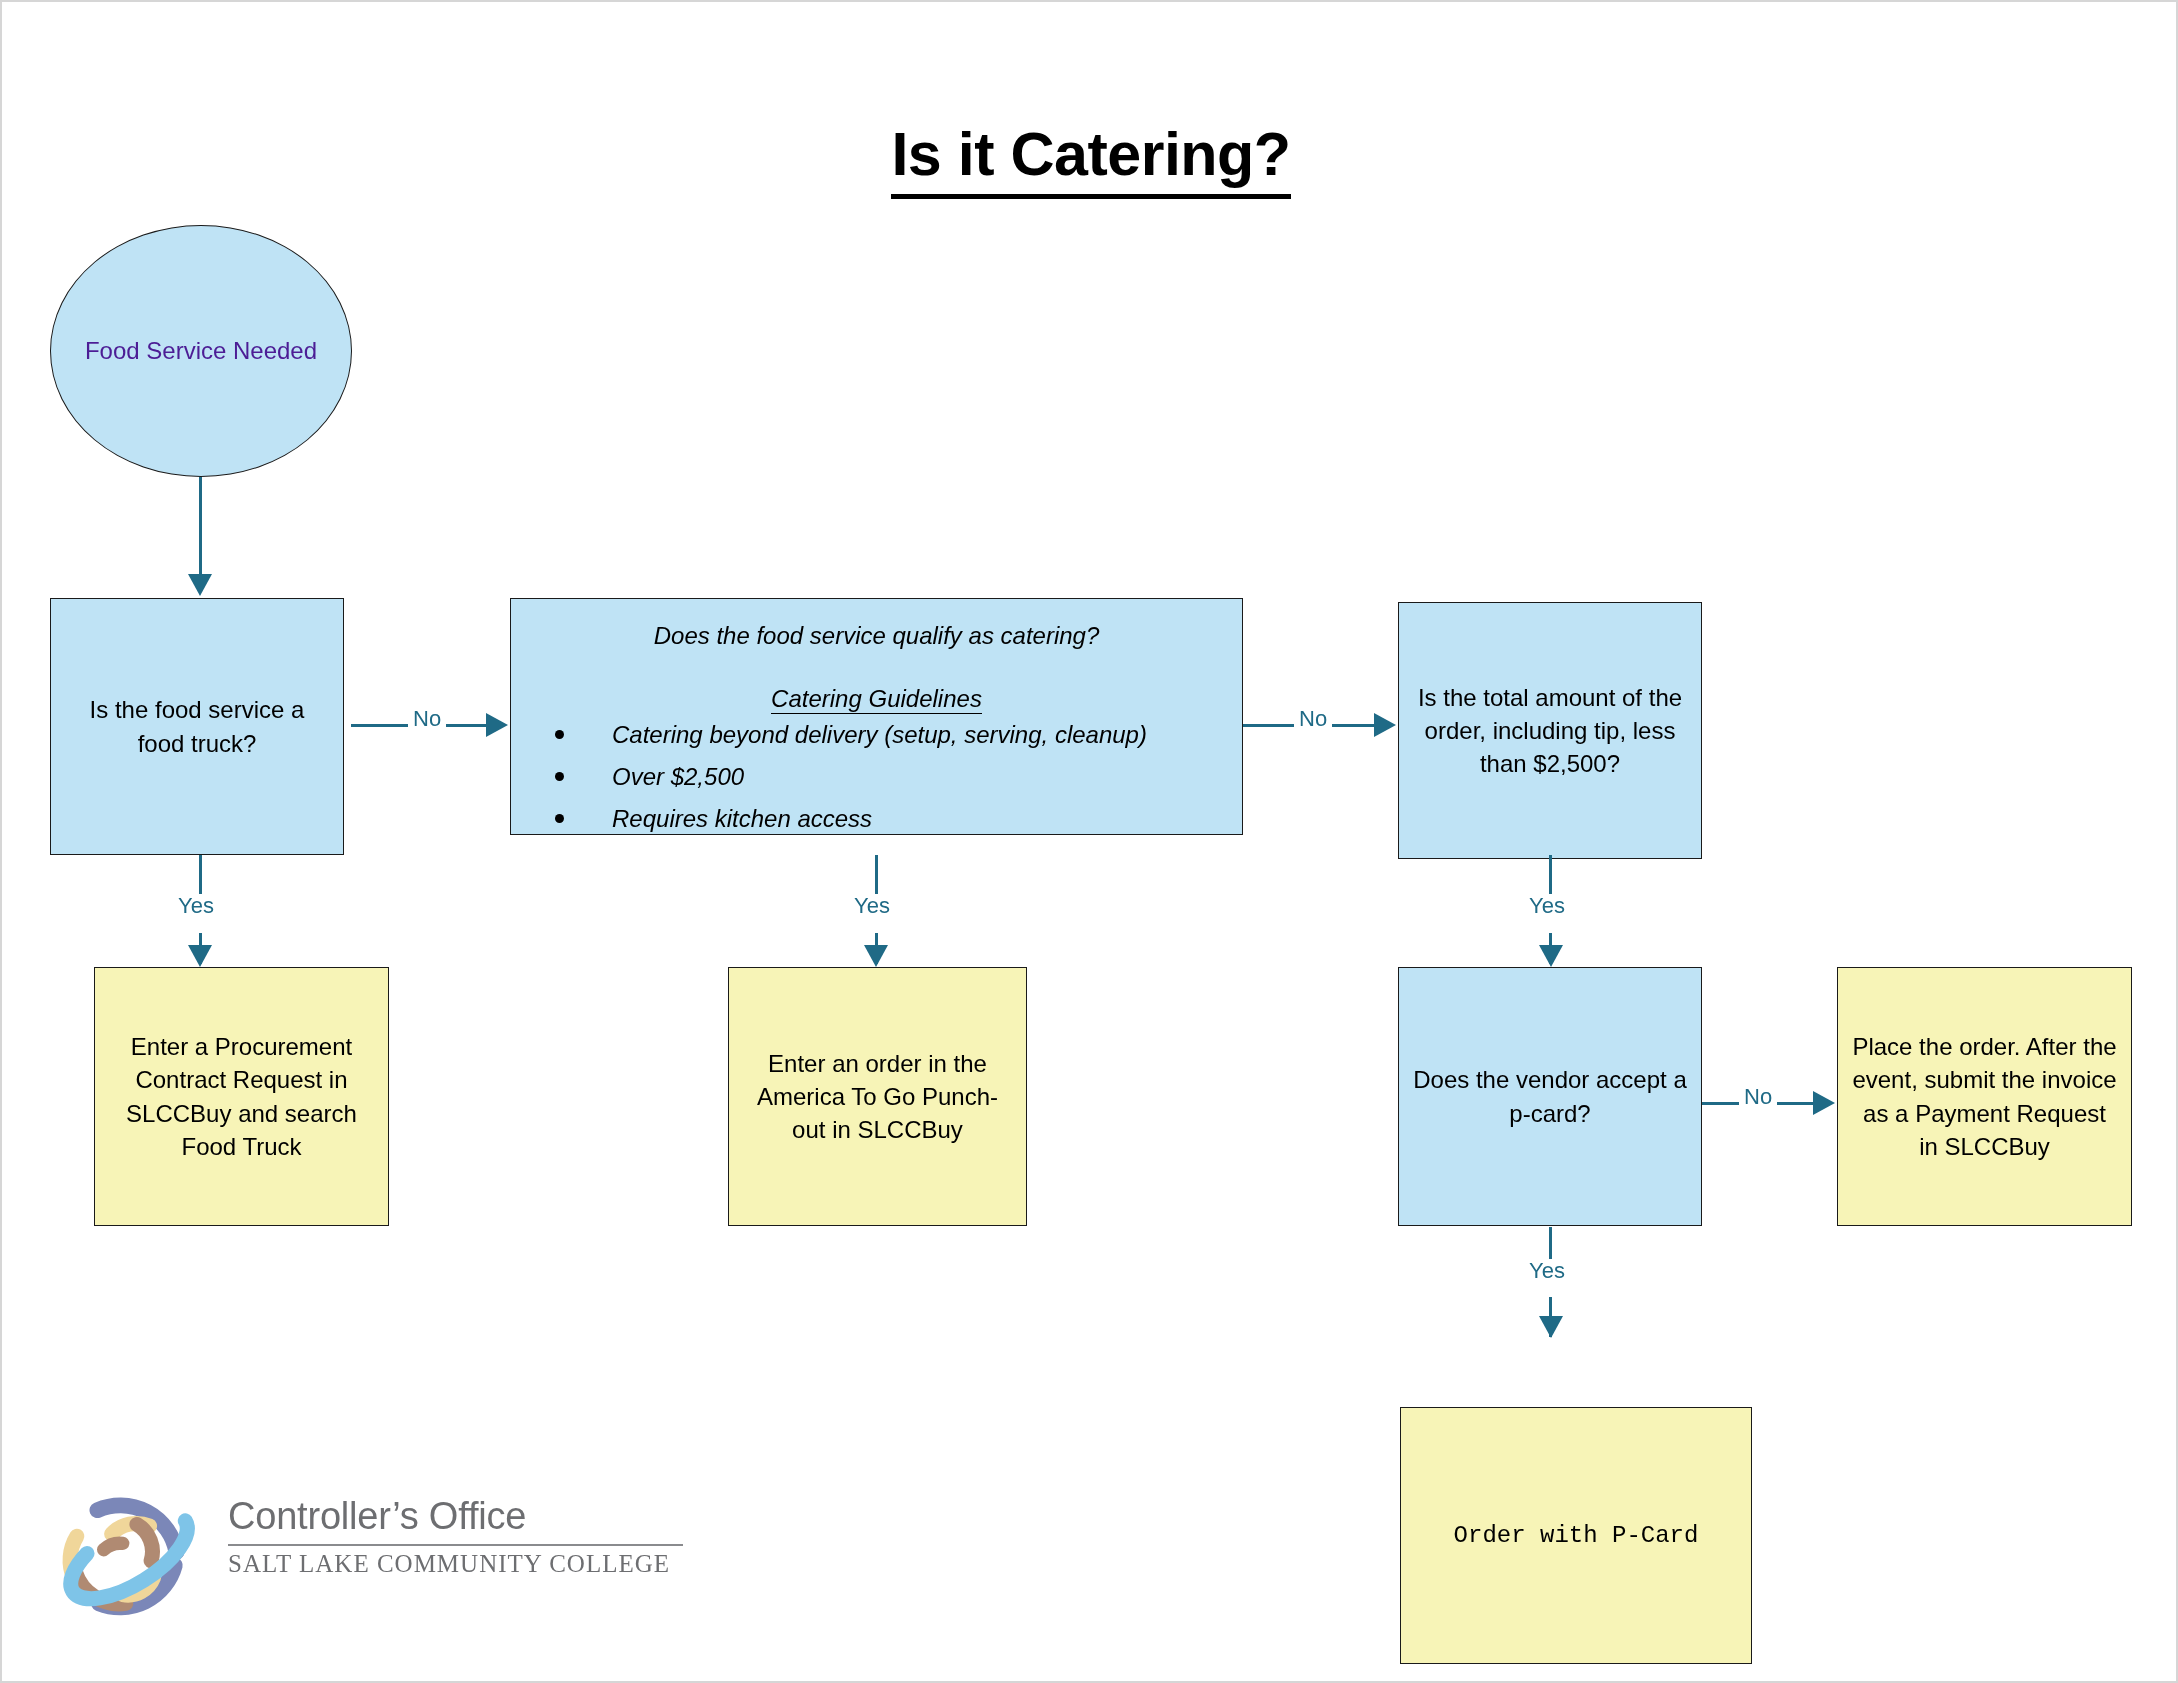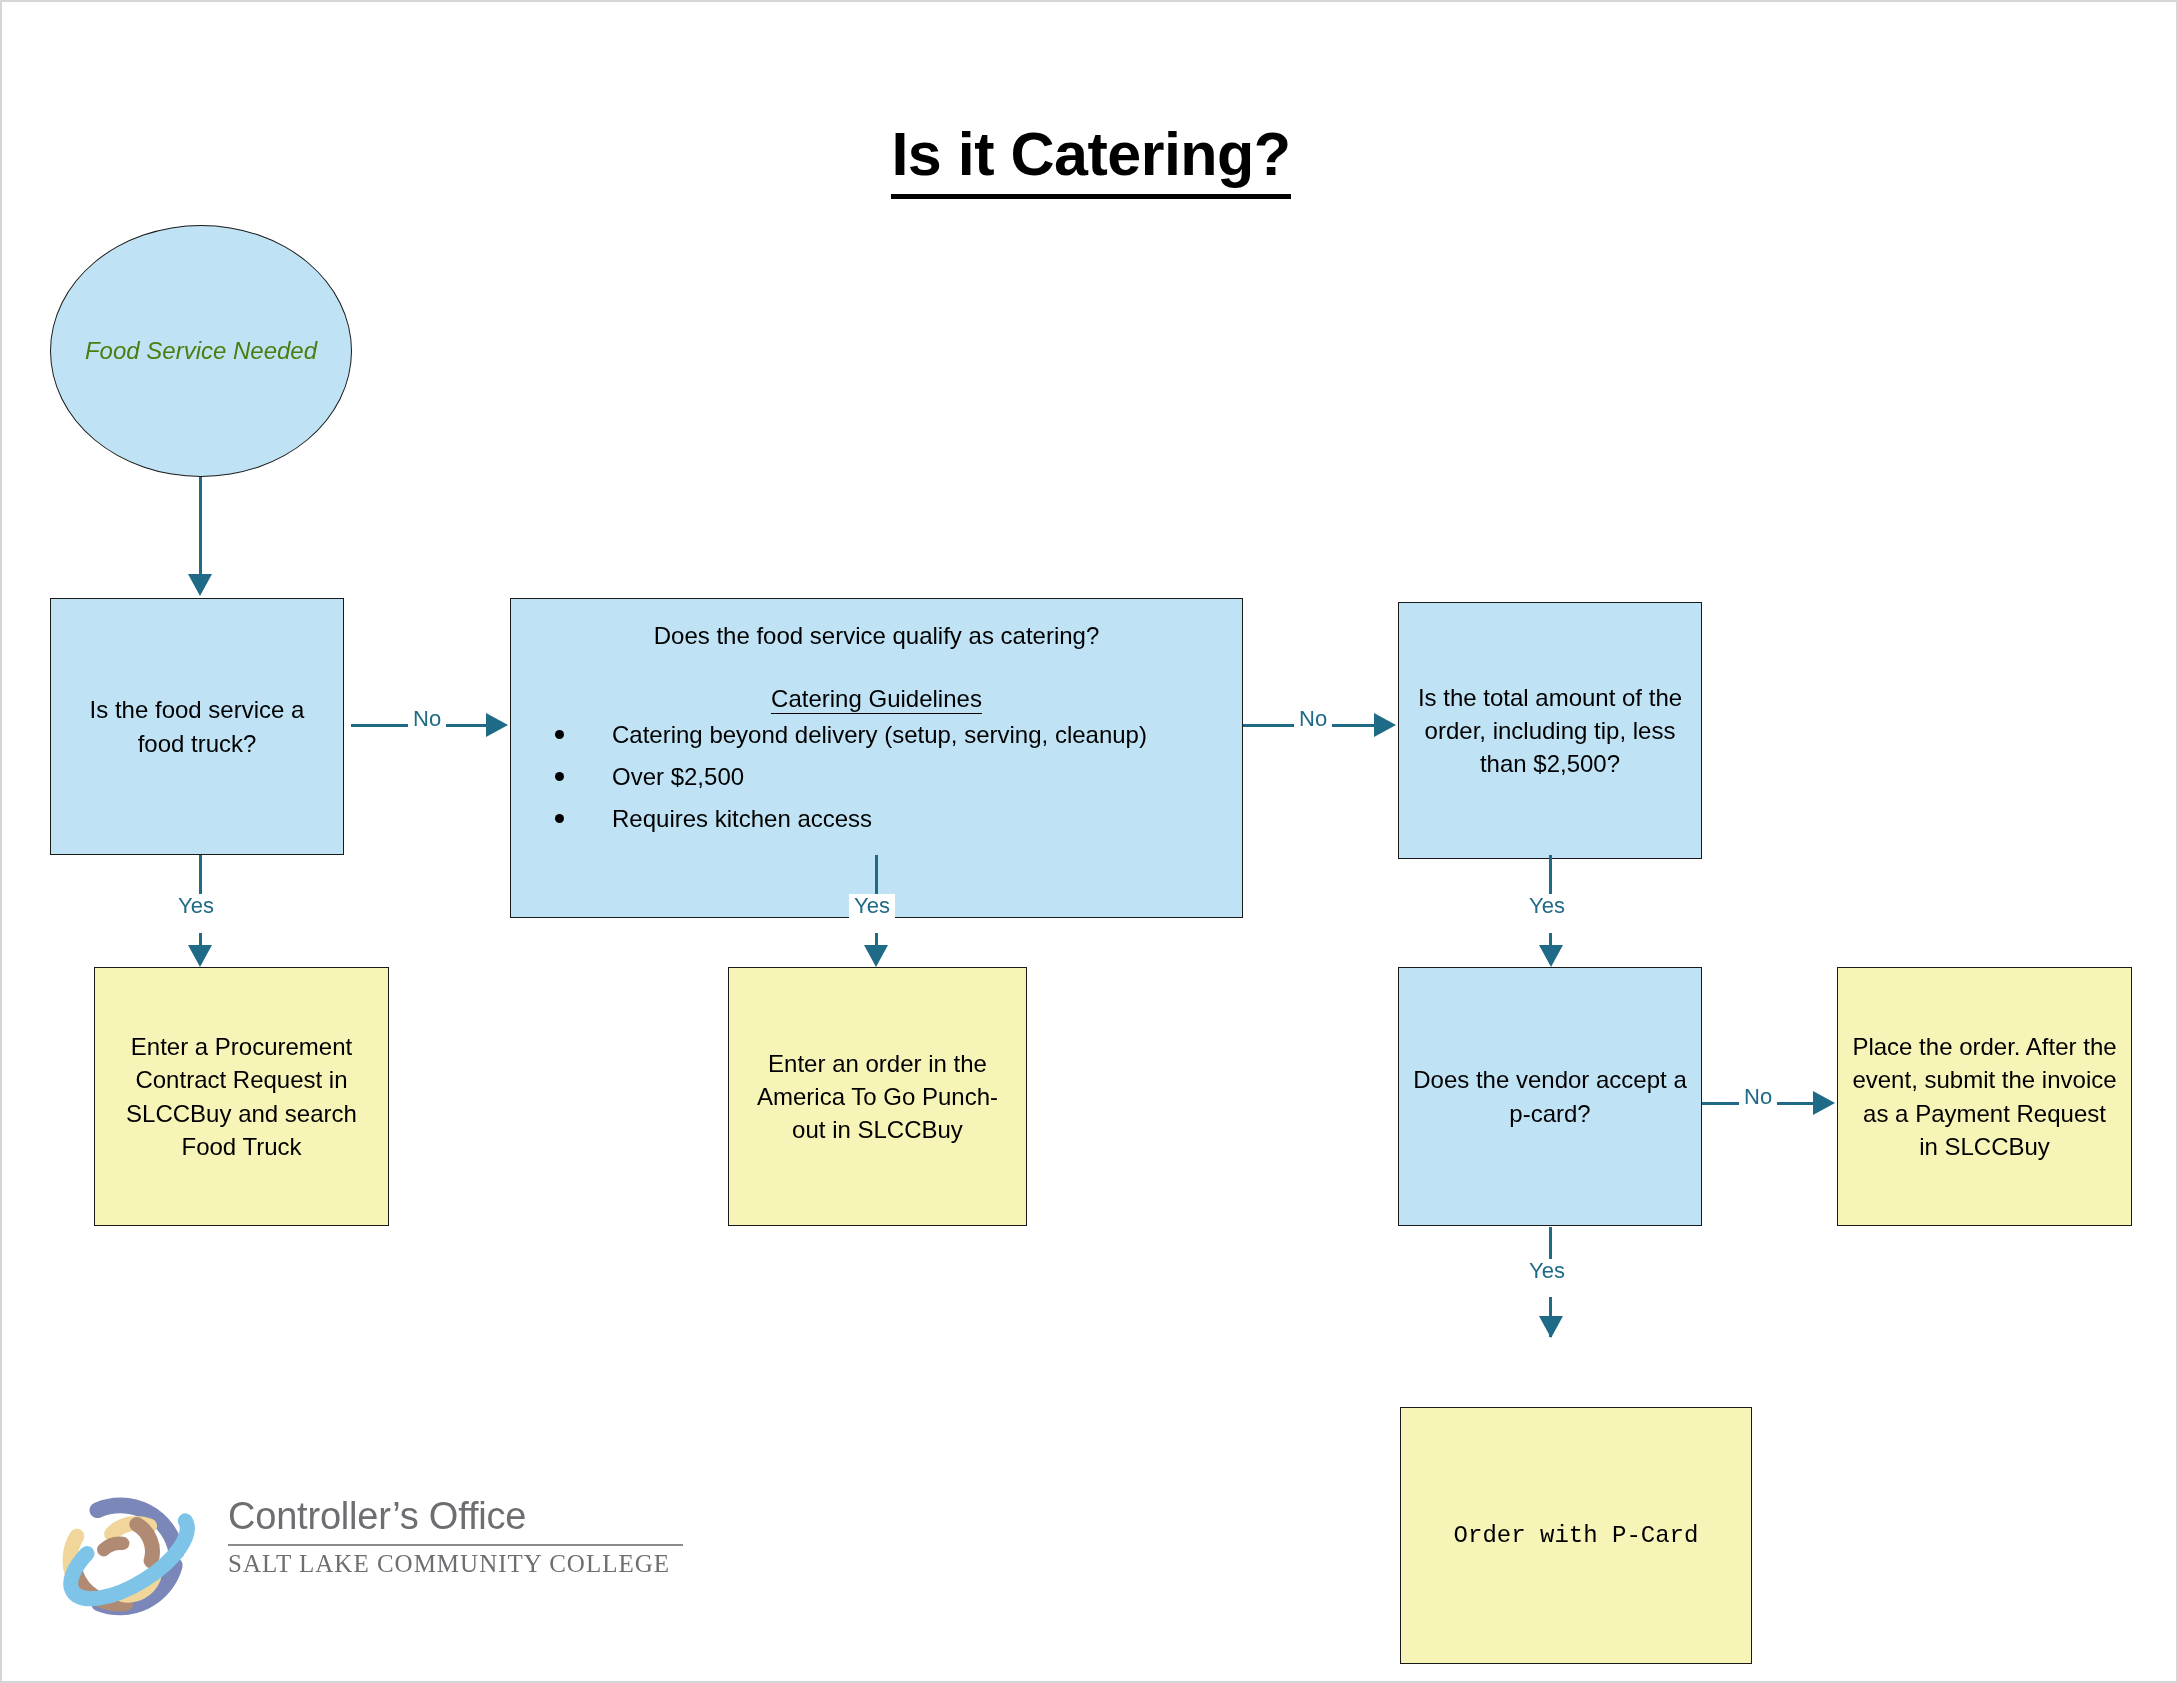--- a/index.html
+++ b/index.html
@@ -51,22 +51,21 @@
   .oval {
     position:absolute;
     border:1.4px solid #1a1a1a;
     border-radius:50%;
     background:#bfe3f5;
     display:flex;
     align-items:center;
     justify-content:center;
     text-align:right;
     font-size:24px;
-    color:#4d7c0f;
-    font-style:italic;
+    color:#4c1d95;
   }
 
   
   #node-catering { display:block; padding:20px 18px 0 18px; }
   #node-catering .q {
     text-align:center;
     font-size:24px;
     margin-bottom:30px;
   }
   #node-catering .guide-head {
@@ -164,21 +163,21 @@
     <span>Food Service Needed</span>
   </div>
 
   <div class="vline" style="left:197px; top:475px; height:99px;"></div>
   <div class="arrow-down" style="left:186px; top:572px;"></div>
 
   <div class="node blue" style="left:48px; top:596px; width:294px; height:257px;">
     <span>Is the food service a food truck?</span>
   </div>
 
-  <div class="node blue" id="node-catering" style="left:508px; top:596px; width:733px; height:320px;">
+  <div class="node blue" id="node-catering" style="left:508px; top:596px; width:733px; height:237px;font-style:italic;">
     <div class="q">Does the food service qualify as catering?</div>
     <div class="guide-head">
       <span>Catering Guidelines</span>
     </div>
     <ul>
       <li>Catering beyond delivery (setup, serving, cleanup)</li>
       <li>Over $2,500</li>
       <li>Requires kitchen access</li>
     </ul>
   </div>

